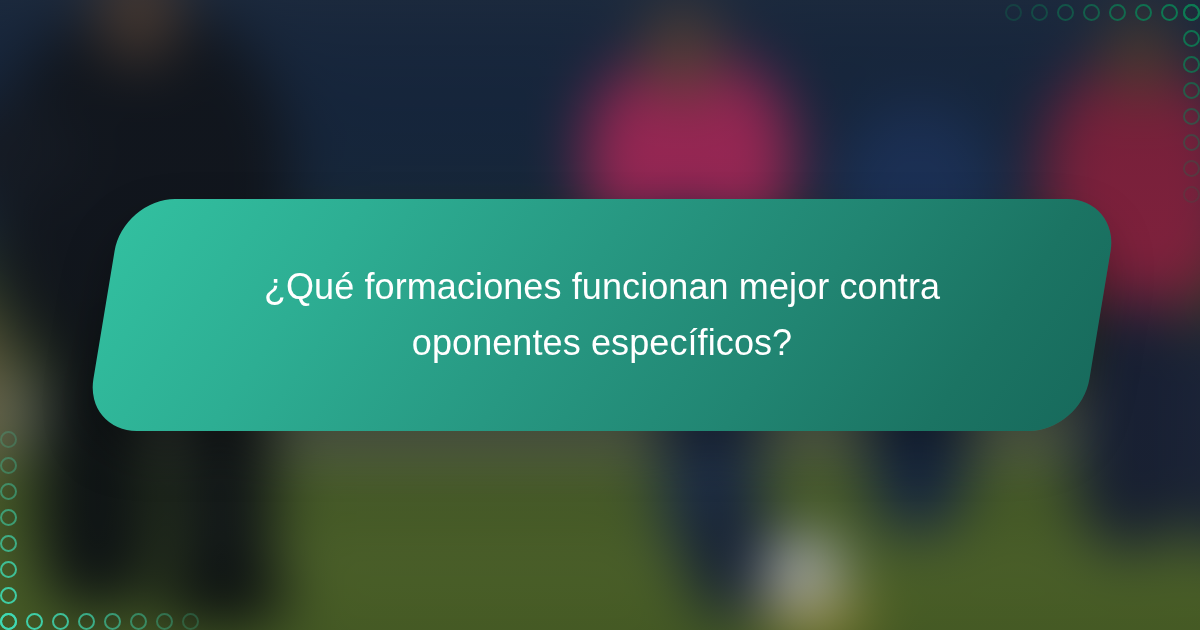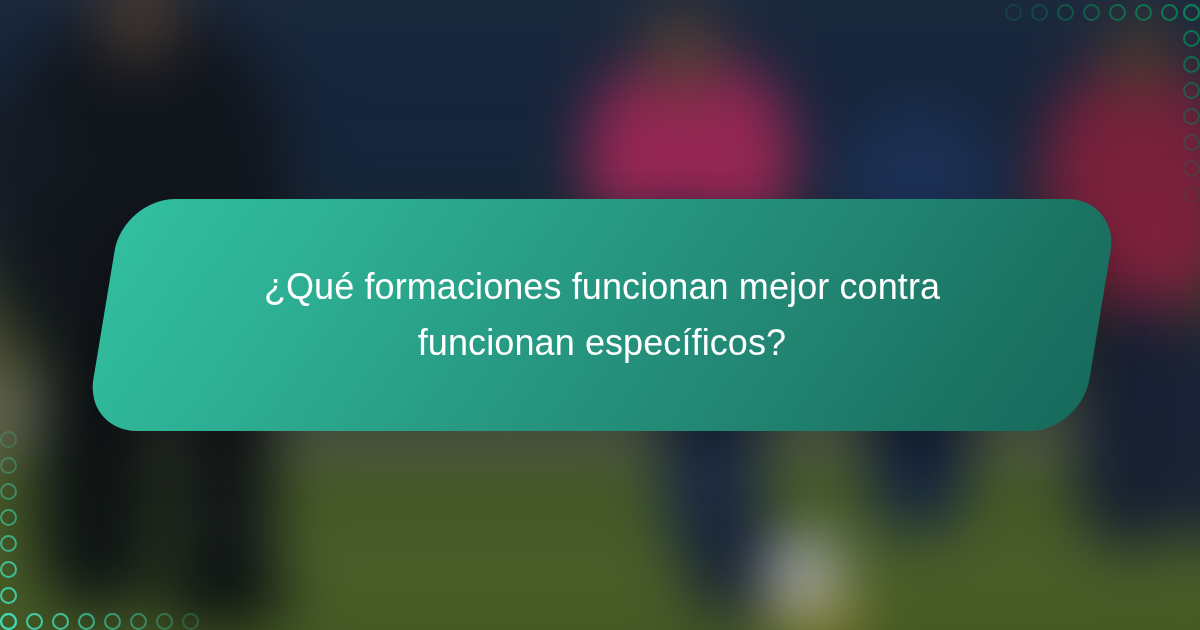--- a/index.html
+++ b/index.html
@@ -242,17 +242,17 @@
       <div class="dot" style="left: 0px; bottom: 104px; opacity: 0.56;"></div>
       <div class="dot" style="left: 0px; bottom: 130px; opacity: 0.44;"></div>
       <div class="dot" style="left: 0px; bottom: 156px; opacity: 0.32;"></div>
       <div class="dot" style="left: 0px; bottom: 182px; opacity: 0.22;"></div>
     </div>
 
   <div class="card-wrap">
     <div class="card-shape"></div>
     <div class="card-text">
       <div class="line">¿Qué formaciones funcionan mejor contra</div>
-      <div class="line">funcionan específicos?</div>
+      <div class="line">oponentes específicos?</div>
     </div>
   </div>
 
 </div>
 
 </body></html>

